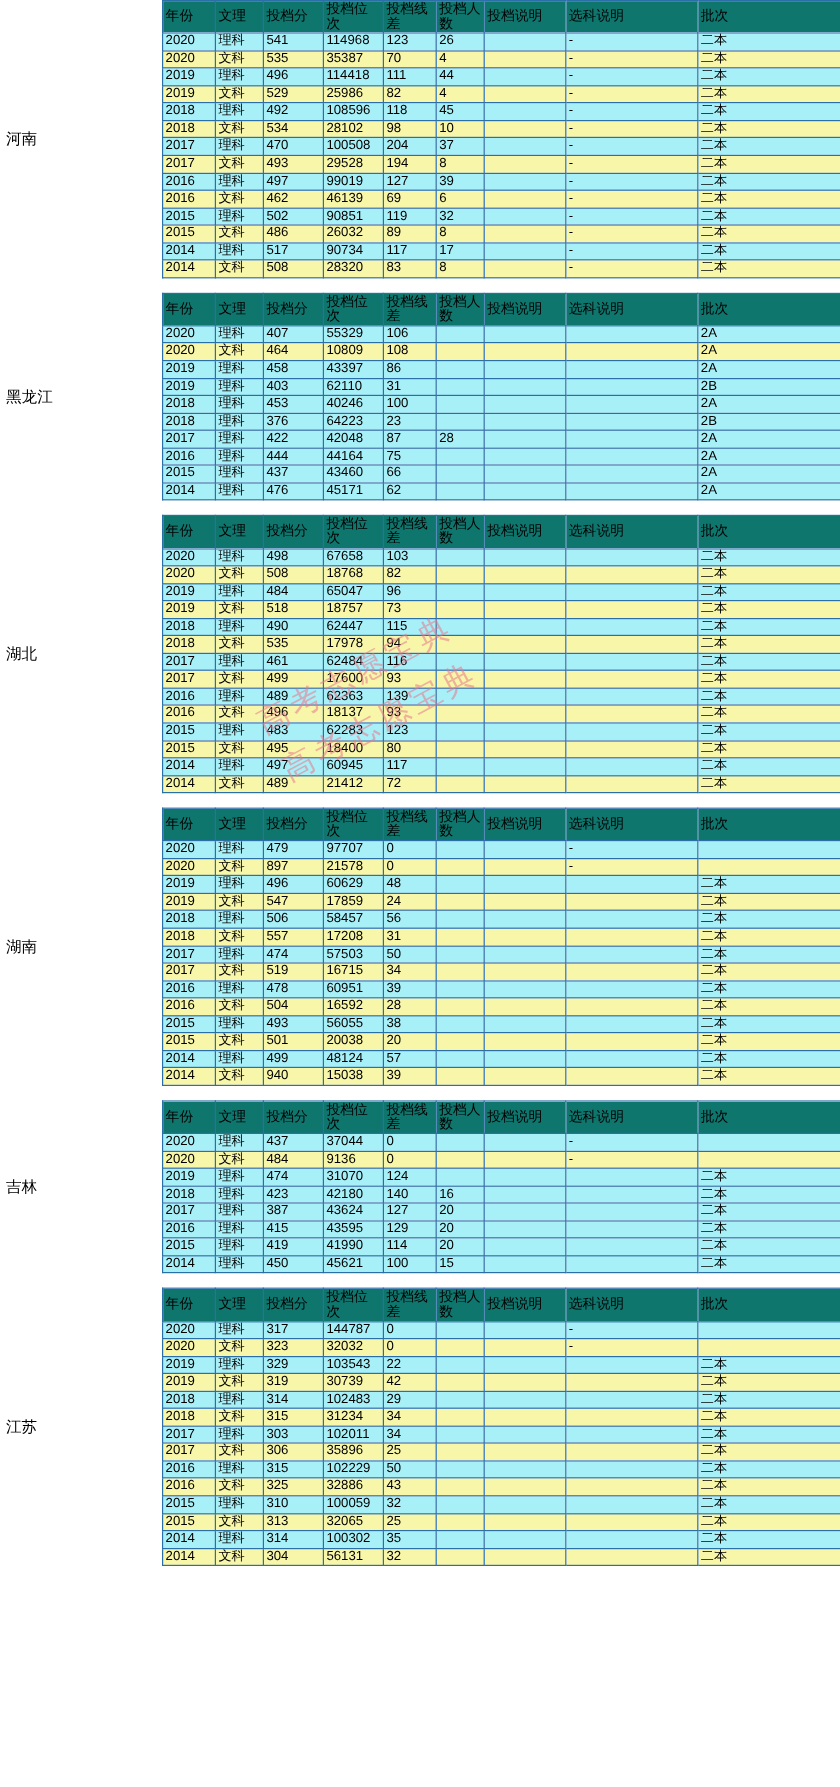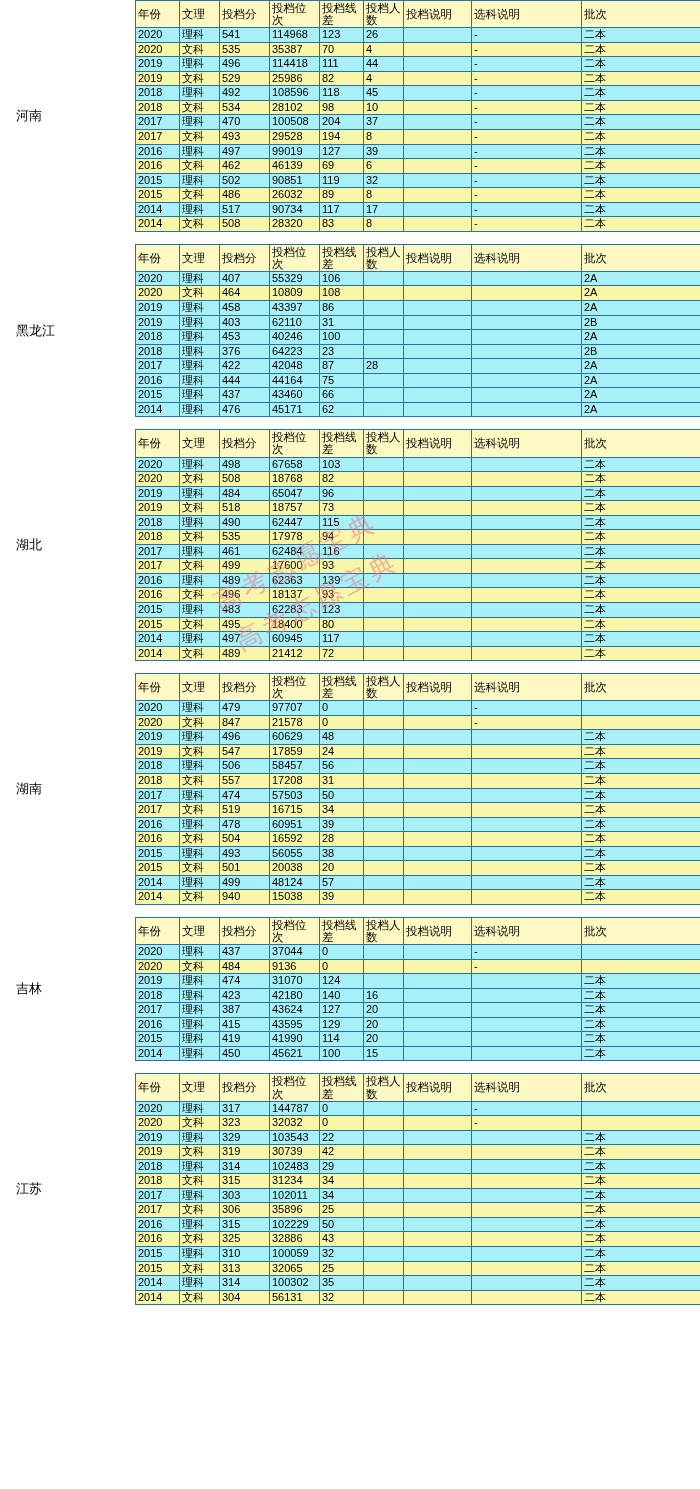--- a/index.html
+++ b/index.html
@@ -18,41 +18,41 @@
     display: flex;
     align-items: center;
     margin-bottom: 12px;
   }
   .province-label {
     width: 135px;
     min-width: 135px;
     font-size: 13px;
     color: #000;
     text-align: left;
-    padding-left: 16px;
+    padding-left: 5px;
   }
   table.data {
     border-collapse: collapse;
     width: 565px;
     table-layout: fixed;
   }
   table.data td, table.data th {
     border: 1px solid #2b6fa8;
     font-size: 11px;
     padding: 1px 2px;
     color: #000;
     font-weight: normal;
     text-align: left;
     height: 14px;
     overflow: hidden;
     white-space: normal;
     line-height: 1.05;
   }
   table.data thead td {
-    background: #fef9c3;
+    background: #0f766e;
     font-size: 11.5px;
     height: 26px;
     vertical-align: middle;
   }
   tr.li td { background: #a8f0f8; }
   tr.wen td { background: #f8f6a8; }
   .c0 { width: 44px; }
   .c1 { width: 40px; }
   .c2 { width: 50px; }
   .c3 { width: 50px; }
@@ -589,21 +589,21 @@
               <td class="c3">97707</td>
               <td class="c4">0</td>
               <td class="c5"></td>
               <td class="c6"></td>
               <td class="c7">-</td>
               <td class="c8"></td>
             </tr>
             <tr class="wen">
               <td class="c0">2020</td>
               <td class="c1">文科</td>
-              <td class="c2">847</td>
+              <td class="c2">897</td>
               <td class="c3">21578</td>
               <td class="c4">0</td>
               <td class="c5"></td>
               <td class="c6"></td>
               <td class="c7">-</td>
               <td class="c8"></td>
             </tr>
             <tr class="li">
               <td class="c0">2019</td>
               <td class="c1">理科</td>

